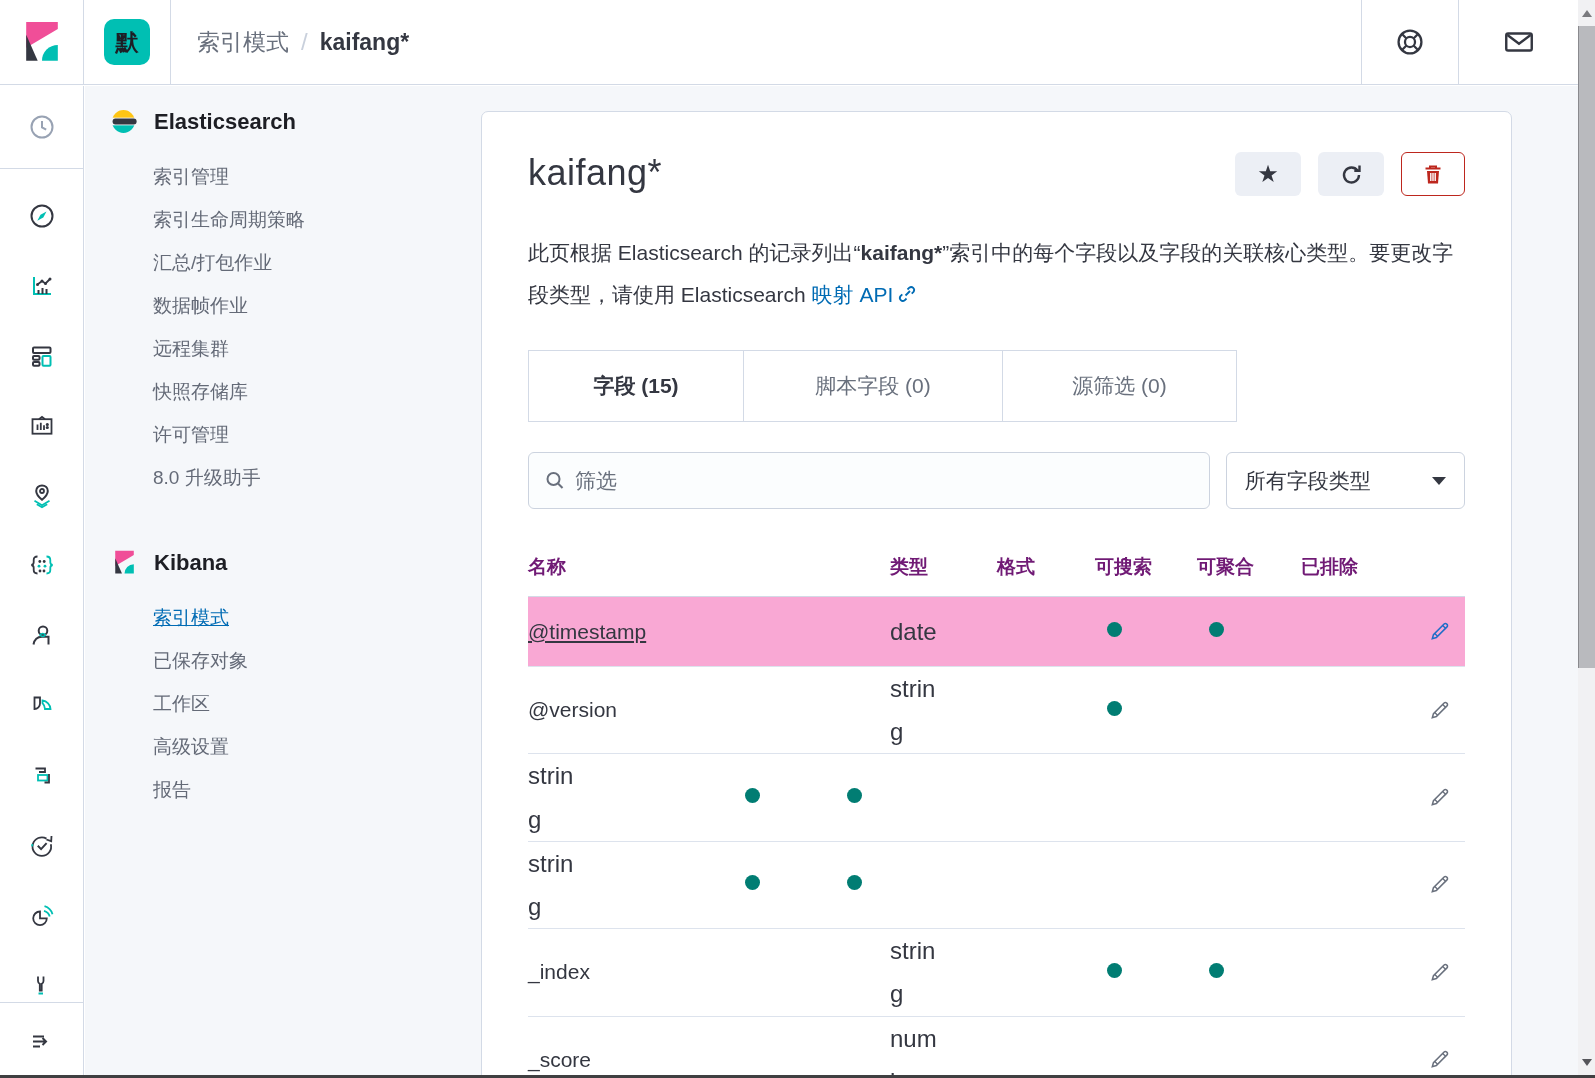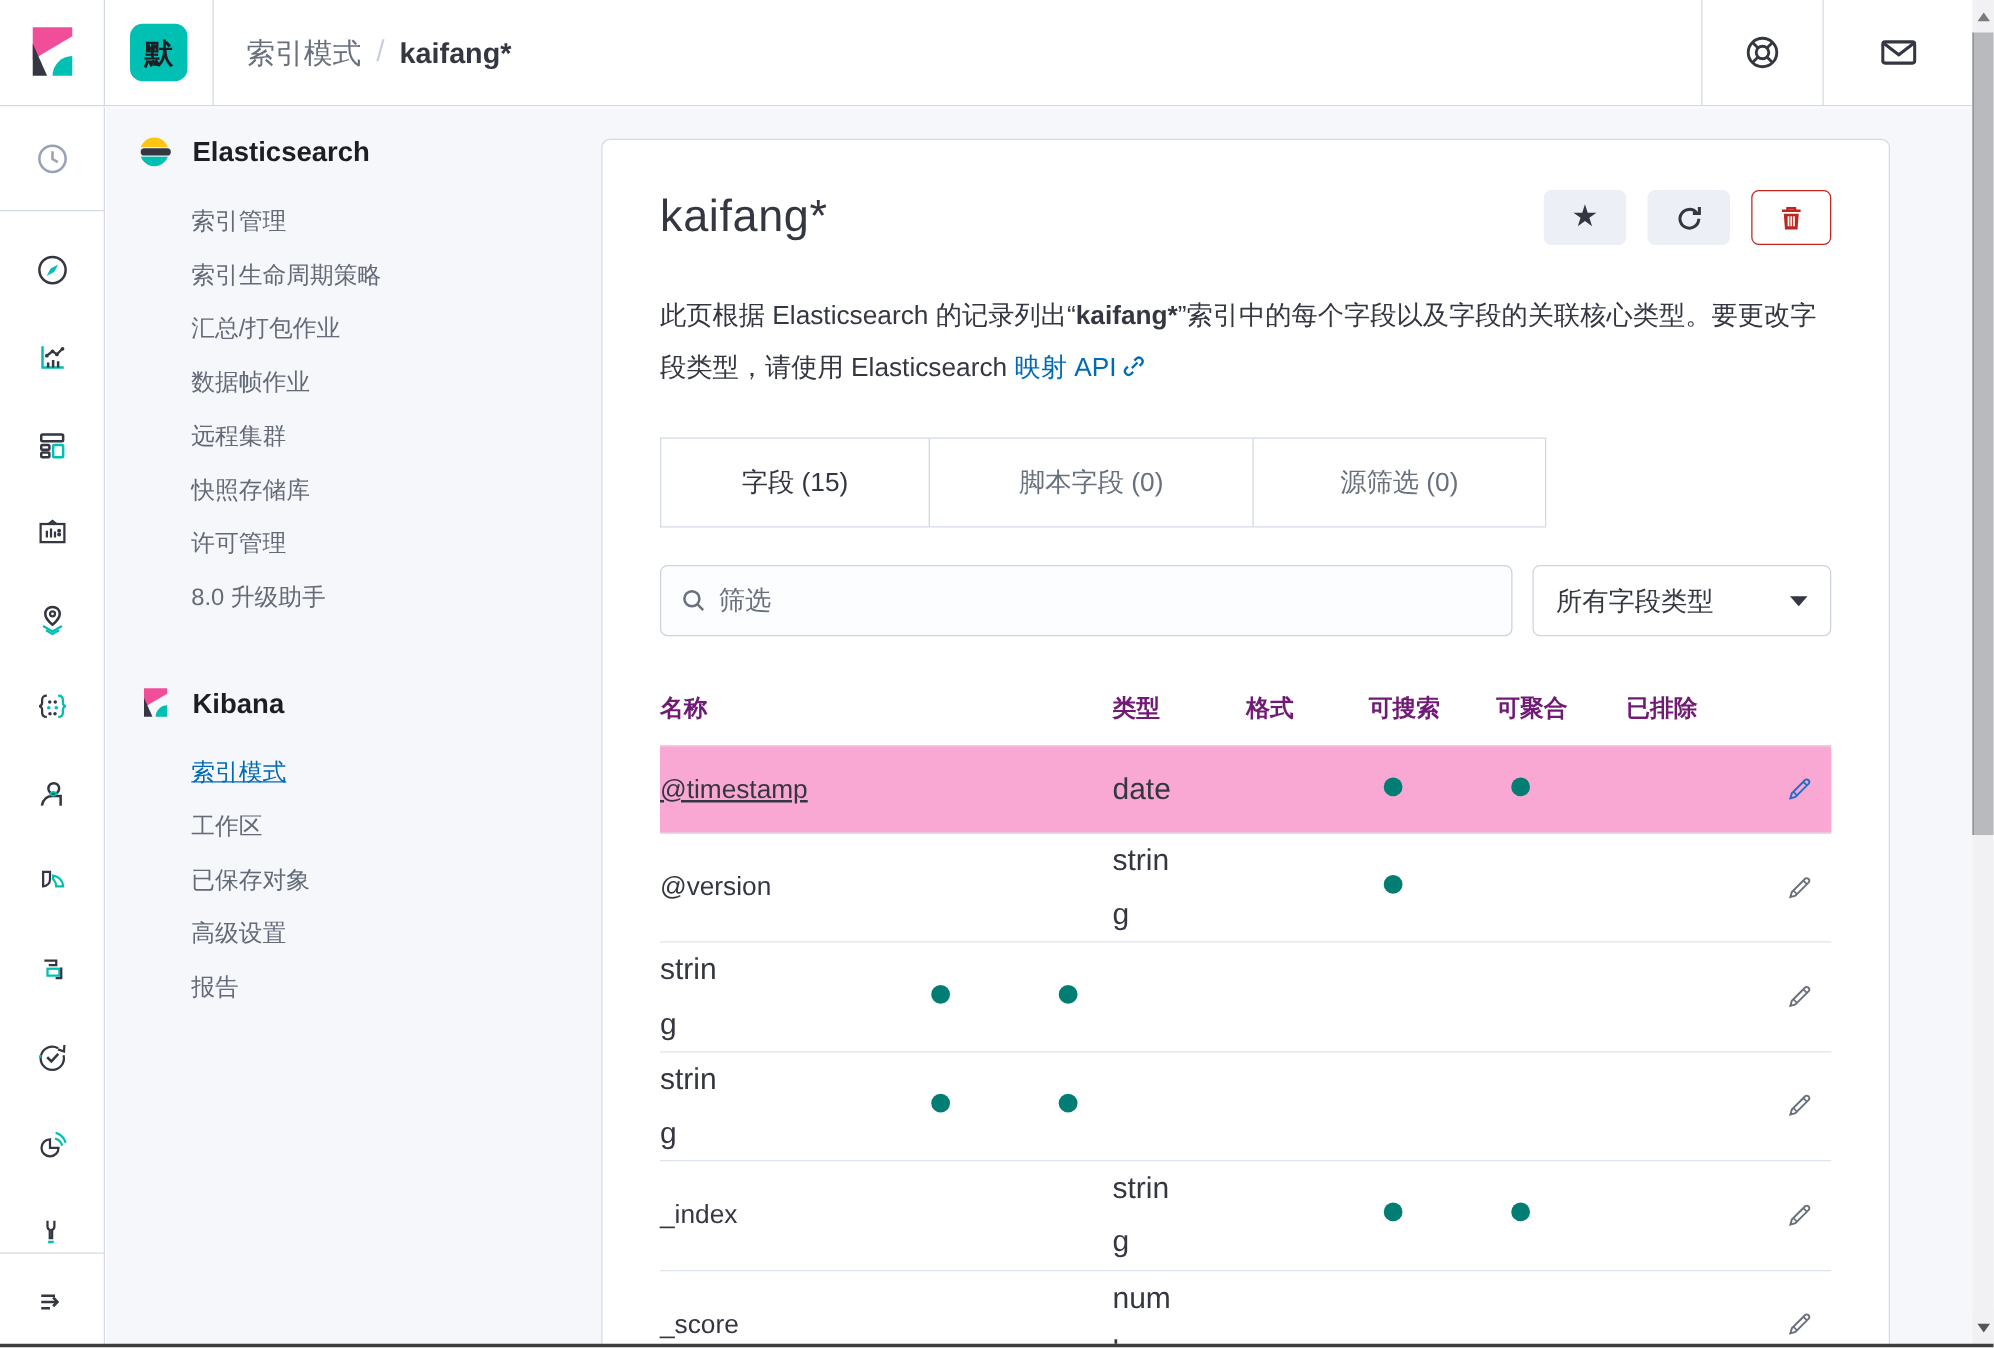--- a/index.html
+++ b/index.html
@@ -67,21 +67,21 @@
 
   .description { margin-top:36px; font-size:21px; line-height:2.0; color:#343741; max-width:950px; }
   .description b { font-weight:700; }
   .map-link { color:#006BB4; cursor:pointer; white-space:nowrap; }
   .link-icon { vertical-align:-2px; margin-left:4px; }
 
   .tabs { margin-top:34px; display:flex; }
   .tab { height:72px; background:#fff; border:1px solid #d3dae6; margin-left:-1px;
     display:flex; align-items:center; justify-content:center; font-size:21px; color:#69707d; cursor:pointer; }
   .tab:first-child { margin-left:0; }
-  .tab.active { color:#343741; font-weight:400; }
+  .tab.active { color:#343741; font-weight:700; }
   .tab-0 { width:216px; } .tab-1 { width:260px; } .tab-2 { width:235px; }
 
   .filter-row { margin-top:30px; display:flex; gap:16px; }
   .search-box { width:684px; height:57px; border:1px solid #ccd3df; border-radius:6px; background:#fbfdfe;
     display:flex; align-items:center; padding:0 16px; }
   .search-box input { border:none; outline:none; background:transparent; font-size:21px; color:#343741;
     width:100%; margin-left:10px; font-family:inherit; }
   .search-box input::placeholder { color:#69707d; opacity:1; }
   .type-dropdown { width:240px; height:57px; border:1px solid #ccd3df; border-radius:6px; background:#fff;
     display:flex; align-items:center; justify-content:space-between; padding:0 18px; cursor:pointer; }
@@ -292,22 +292,22 @@
       <div class="menu-head">
         <svg width="27" height="27" viewBox="0 0 32 32">
           <polygon points="5,2 27,2 27,7 5,20" fill="#F04E98"></polygon>
           <polygon points="5,11 13,29 5,29" fill="#343741"></polygon>
           <path d="M16,29 A11,11 0 0 1 27,18 L27,29 Z" fill="#00BFB3"></path>
         </svg>
         <span class="menu-head-title">Kibana</span>
       </div>
       <ul class="menu-list" id="kb-menu">
           <li class="menu-item active">索引模式</li>
+          <li class="menu-item">已保存对象</li>
           <li class="menu-item">工作区</li>
-          <li class="menu-item">已保存对象</li>
           <li class="menu-item">高级设置</li>
           <li class="menu-item">报告</li>
         </ul>
     </div>
   </nav>
 
   <main class="panel">
     <div class="title-row">
       <h1 class="page-title">kaifang*</h1>
       <div class="title-actions">

